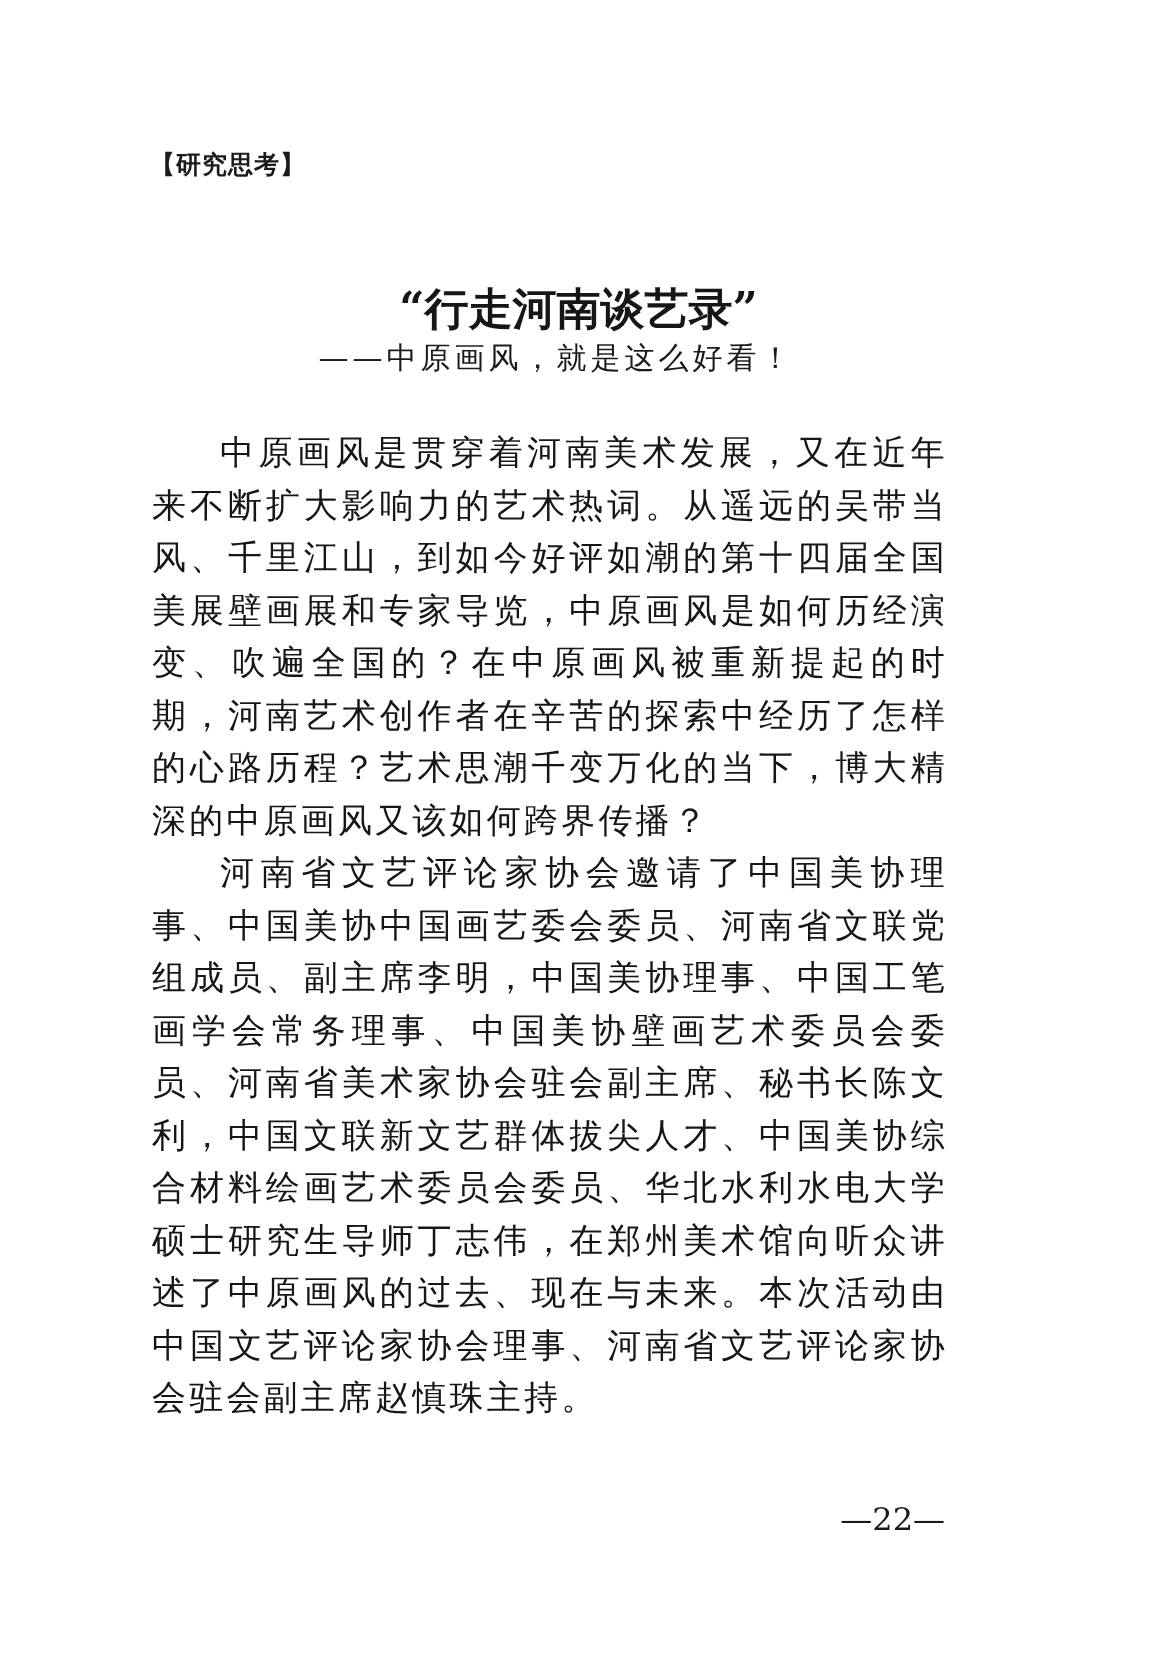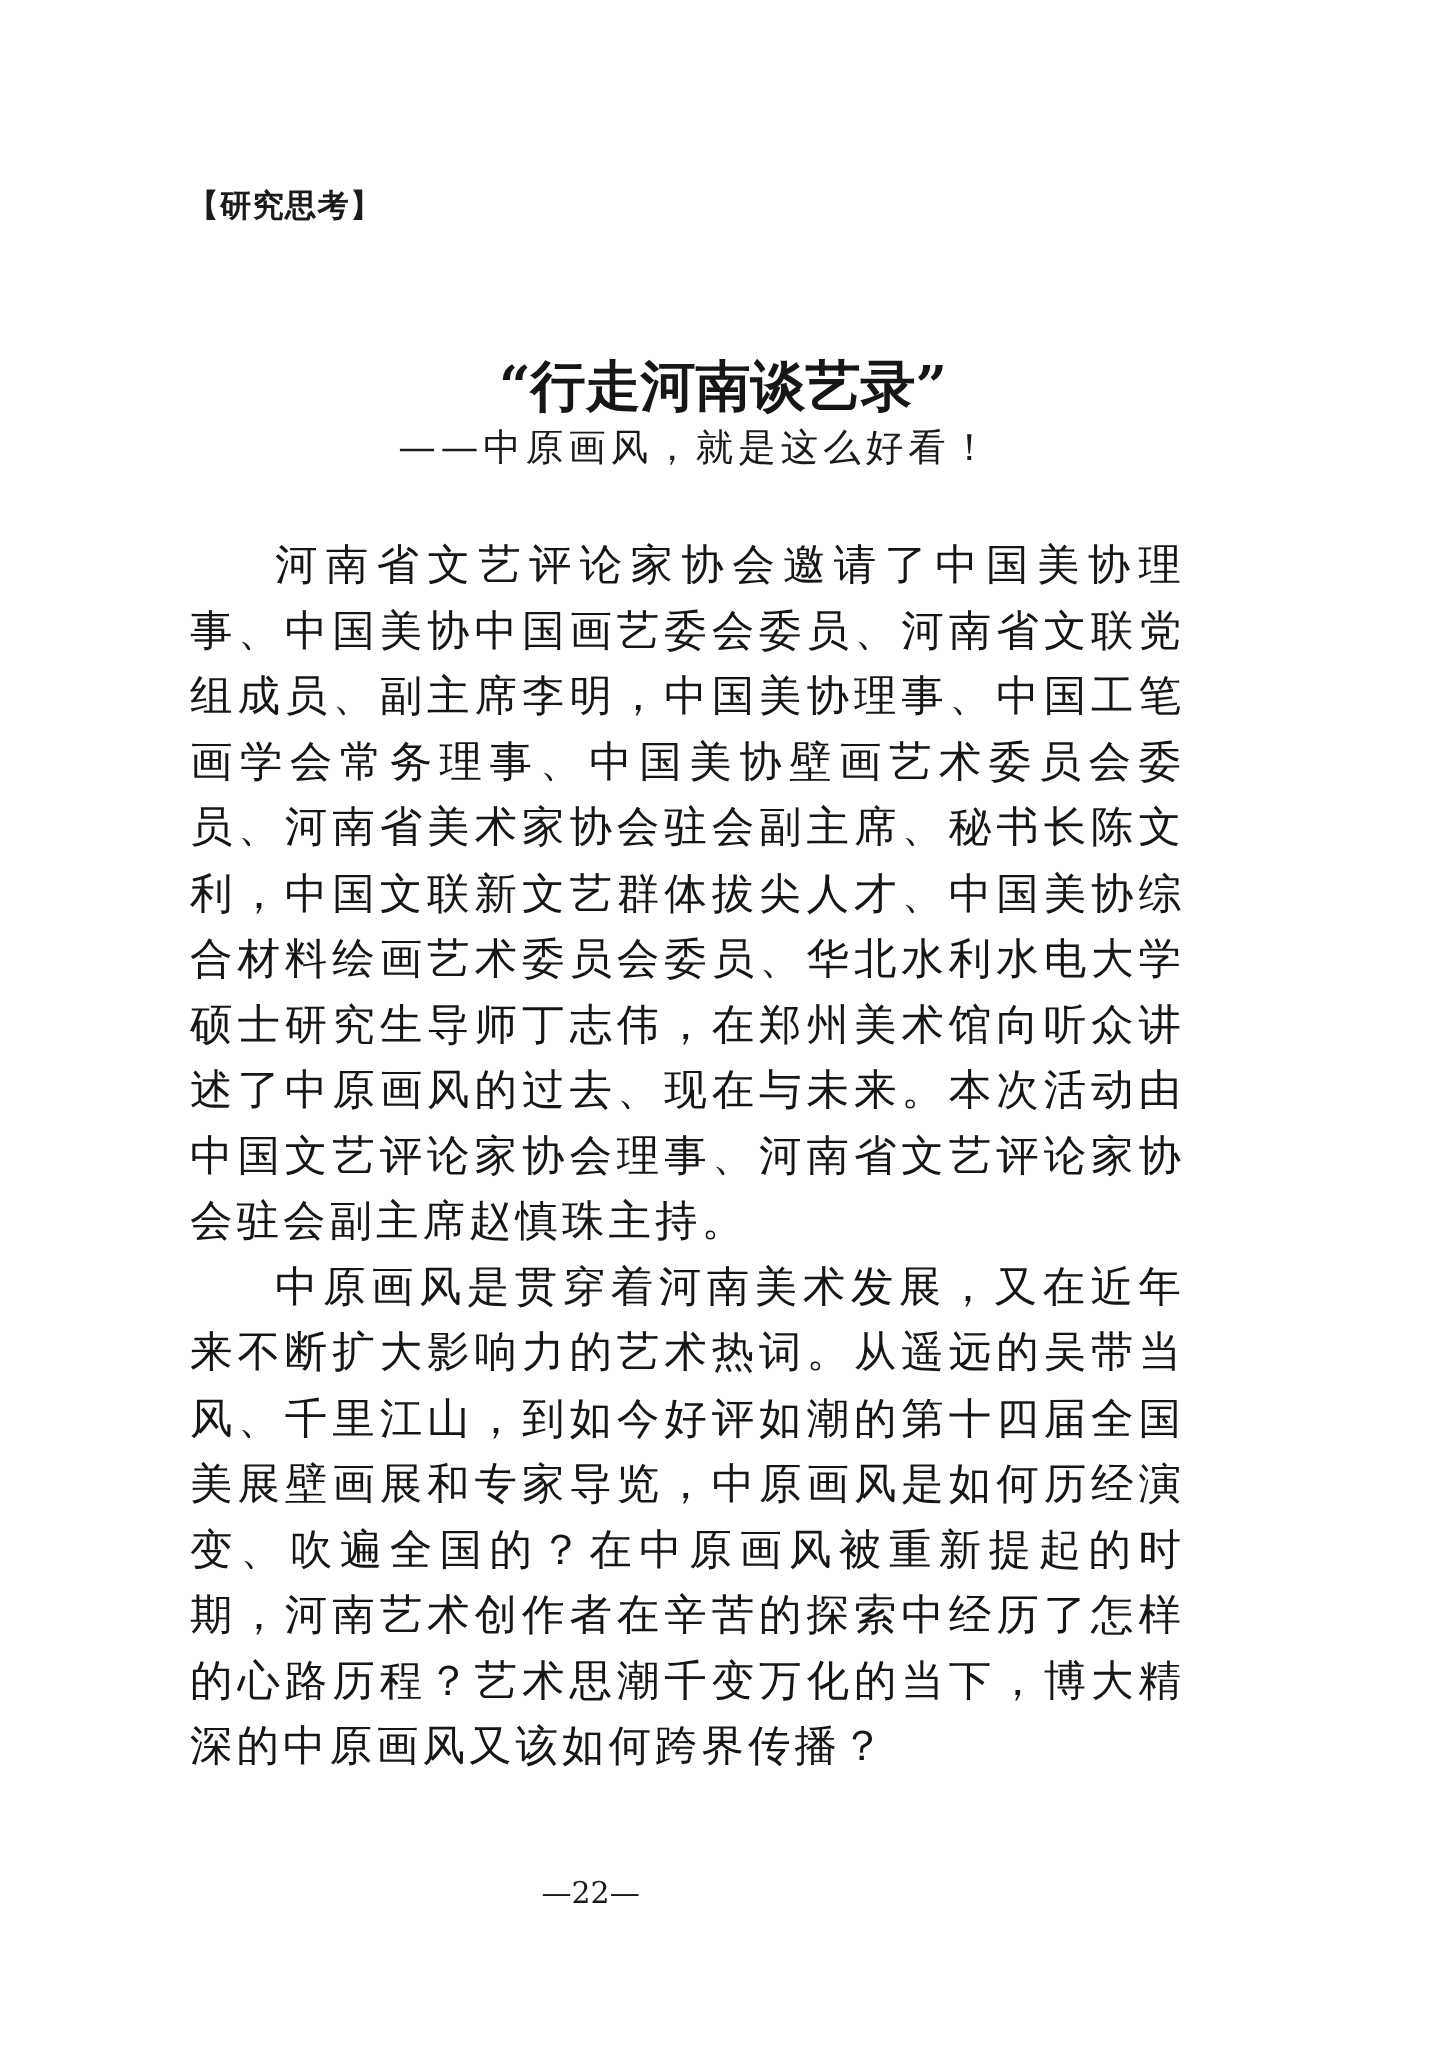--- a/index.html
+++ b/index.html
@@ -21,33 +21,33 @@
       font-size: 30px; letter-spacing: 4px; color: #1a1a1a; margin-left: 11px;
     }
     .body-text {
       position: absolute; left: 152px; top: 426px; width: 796px;
       font-family: "DejaVu Sans", "Liberation Sans", sans-serif;
       font-size: 34px; line-height: 52.5px; color: #161616;
       text-align: justify; letter-spacing: 3.2px;
     }
     .body-text p { margin: 0; text-indent: 2em; }
     .page-number {
-      position: absolute; left: 0; width: 945px; top: 1500px; text-align: center;
+      position: absolute; left: 0; width: 945px; top: 1500px; text-align: right;
       font-family: "DejaVu Serif", "Liberation Serif", serif;
-      font-size: 24px; color: #1a1a1a;
+      font-size: 32px; color: #1a1a1a;
     }
   </style>
 </head>
 <body>
 
 <div class="page">
   <div class="section-tag">【研究思考】</div>
 
   <div class="title">“行走河南谈艺录”</div>
   <div class="subtitle">——中原画风，就是这么好看！</div>
 
   <div class="body-text">
+    <p>中原画风是贯穿着河南美术发展，又在近年来不断扩大影响力的艺术热词。从遥远的吴带当风、千里江山，到如今好评如潮的第十四届全国美展壁画展和专家导览，中原画风是如何历经演变、吹遍全国的？在中原画风被重新提起的时期，河南艺术创作者在辛苦的探索中经历了怎样的心路历程？艺术思潮千变万化的当下，博大精深的中原画风又该如何跨界传播？</p>
     <p>河南省文艺评论家协会邀请了中国美协理事、中国美协中国画艺委会委员、河南省文联党组成员、副主席李明，中国美协理事、中国工笔画学会常务理事、中国美协壁画艺术委员会委员、河南省美术家协会驻会副主席、秘书长陈文利，中国文联新文艺群体拔尖人才、中国美协综合材料绘画艺术委员会委员、华北水利水电大学硕士研究生导师丁志伟，在郑州美术馆向听众讲述了中原画风的过去、现在与未来。本次活动由中国文艺评论家协会理事、河南省文艺评论家协会驻会副主席赵慎珠主持。</p>
-    <p>中原画风是贯穿着河南美术发展，又在近年来不断扩大影响力的艺术热词。从遥远的吴带当风、千里江山，到如今好评如潮的第十四届全国美展壁画展和专家导览，中原画风是如何历经演变、吹遍全国的？在中原画风被重新提起的时期，河南艺术创作者在辛苦的探索中经历了怎样的心路历程？艺术思潮千变万化的当下，博大精深的中原画风又该如何跨界传播？</p>
   </div>
 
   <div class="page-number">—22—</div>
 </div>
 
 </body></html>

